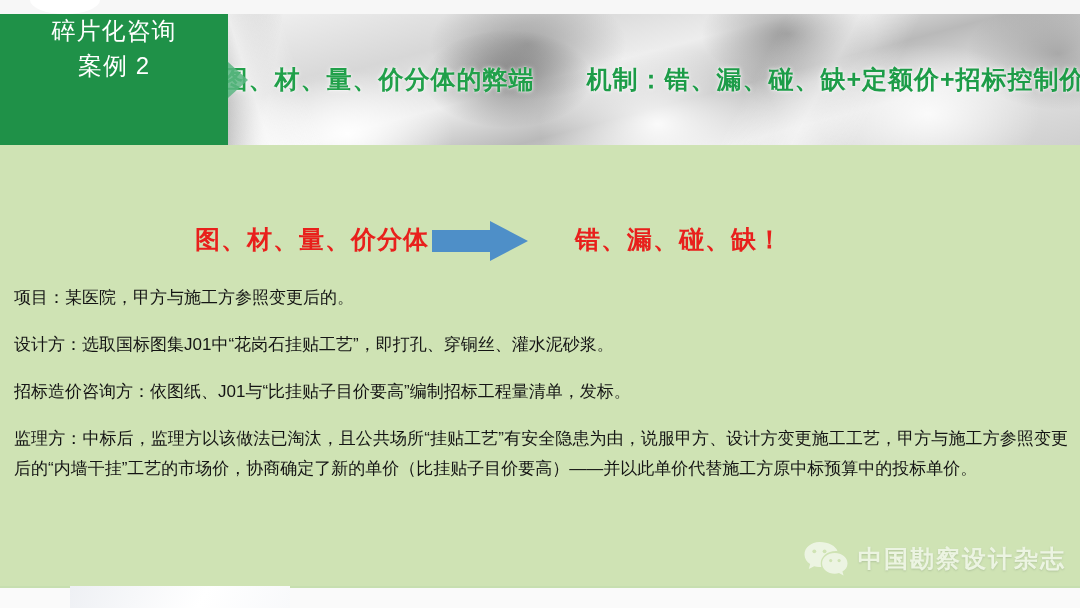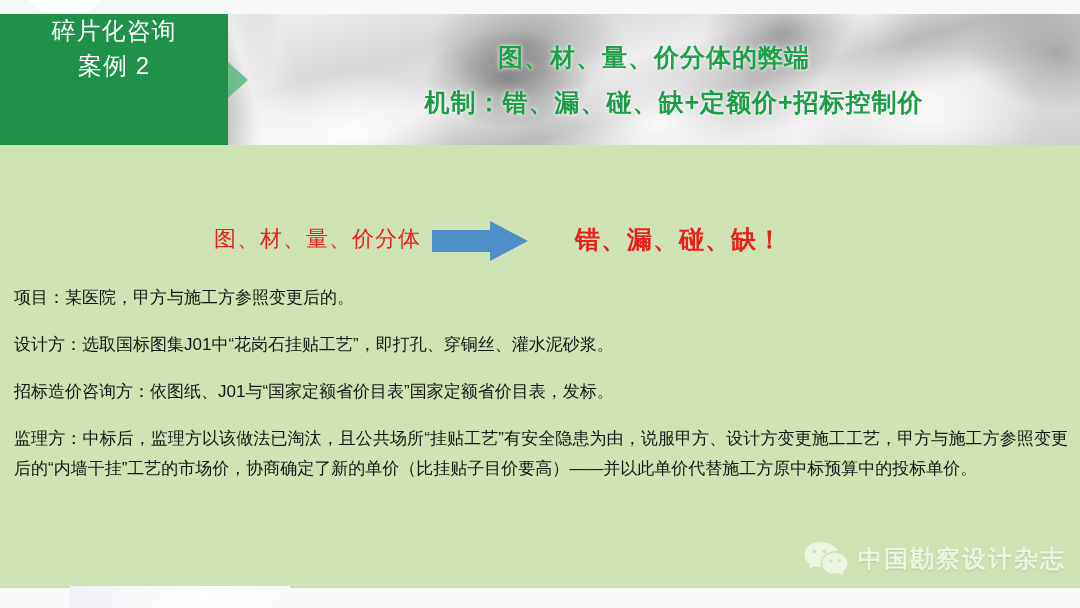--- a/index.html
+++ b/index.html
@@ -67,21 +67,21 @@
       linear-gradient(100deg, rgba(60,60,60,.35) 0px, rgba(60,60,60,0) 55px),
       linear-gradient(-62deg, rgba(255,255,255,.0) 200px, rgba(255,255,255,.6) 255px, rgba(255,255,255,0) 320px);
     opacity:.85;
   }
   .banner .photo3{
     position:absolute;left:150px;top:-10px;width:260px;height:150px;
     background:radial-gradient(ellipse 120px 70px at 50% 50%, rgba(40,40,40,.45), rgba(40,40,40,0) 70%);
   }
   .banner-title-wrap{
     position:absolute;inset:0;
-    display:flex;flex-direction:column;
+    display:flex;flex-direction:row;
     align-items:center;justify-content:center;
     gap:12px;
     z-index:3;
   }
   .banner-line1{
     font-size:25px;font-weight:bold;color:#21a04a;
     letter-spacing:1px;
     text-shadow:0 0 2px rgba(255,255,255,.9),0 0 5px rgba(255,255,255,.8);
     white-space:nowrap;
   }
@@ -116,23 +116,22 @@
   }
 
   
   .headline{
     position:absolute;left:0;top:216px;width:1080px;height:46px;
     display:flex;align-items:center;
     z-index:3;
   }
   .headline .hl-left{
     position:absolute;left:195px;
-    color:#e8201c;font-size:22px;font-weight:normal;letter-spacing:1px;
-    white-space:nowrap;
-    margin-left:19px;
+    color:#e8201c;font-size:25px;font-weight:bold;letter-spacing:1px;
+    white-space:nowrap;
   }
   .headline .hl-right{
     position:absolute;left:543px;
     color:#e8201c;font-size:25px;font-weight:bold;letter-spacing:1px;
     white-space:nowrap;
     margin-left:32px;
   }
   .arrow{
     position:absolute;left:432px;top:221px;
     width:96px;height:40px;
@@ -198,21 +197,21 @@
   </svg>
 
   <div class="body-text">
     <p class="para">
       <span class="lbl">项目：</span><span>某医院，甲方与施工方参照变更后的。</span>
     </p>
     <p class="para">
       <span class="lbl">设计方：</span><span>选取国标图集J01中“花岗石挂贴工艺”，即打孔、穿铜丝、灌水泥砂浆。</span>
     </p>
     <p class="para">
-      <span class="lbl">招标造价咨询方：</span><span>依图纸、J01与“国家定额省价目表”国家定额省价目表，发标。</span>
+      <span class="lbl">招标造价咨询方：</span><span>依图纸、J01与“比挂贴子目价要高”编制招标工程量清单，发标。</span>
     </p>
     <p class="para tight">
       <span class="lbl">监理方：</span><span>中标后，监理方以该做法已淘汰，且公共场所“挂贴工艺”有安全隐患为由，说服甲方、设计方变更施工工艺，甲方与施工方参照变更后的“内墙干挂”工艺的市场价，协商确定了新的单价（比挂贴子目价要高）——并以此单价代替施工方原中标预算中的投标单价。</span>
     </p>
   </div>
 
   <div class="watermark">
     <svg class="wm-icon" width="46" height="38" viewBox="0 0 46 38" aria-hidden="true">
       <path d="M16.5 2C8.2 2 1.5 7.6 1.5 14.4c0 3.9 2.2 7.3 5.7 9.6L5.8 29l5.3-2.8c1.7.5 3.5.8 5.4.8.6 0 1.2 0 1.8-.1-.4-1.1-.6-2.3-.6-3.5 0-6.8 6.8-12.3 15.2-12.3.6 0 1.1 0 1.6.1C33.1 6.2 25.6 2 16.5 2z" fill="#ffffff"></path>
       <circle cx="11.3" cy="11.3" r="1.9" fill="#cfe3b4"></circle>

